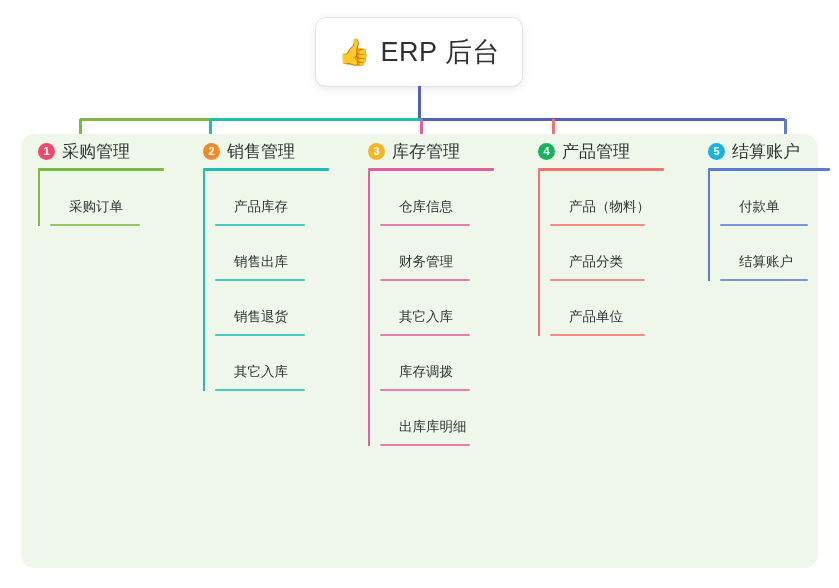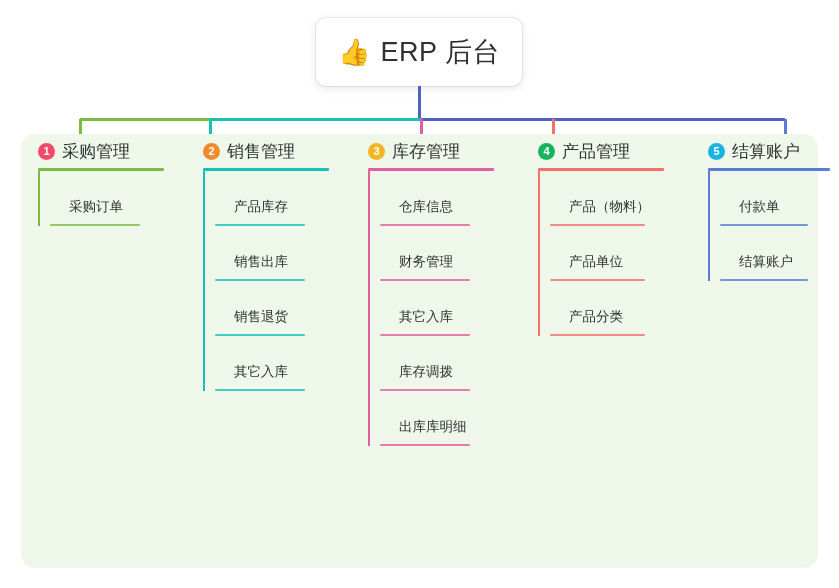--- a/index.html
+++ b/index.html
@@ -229,27 +229,27 @@
         <span class="col-title">产品管理</span>
       </div>
       <div class="head-rule" style="background: rgb(244, 113, 110); width: 126px; margin-left: 17px;"></div>
       <div class="col-body">
         <div class="trunk" style="background: rgb(244, 113, 110);"></div>
         <div class="leaf">
           <span class="leaf-label">产品（物料）</span>
           <div class="leaf-rule" style="background: rgb(244, 113, 110); width: 95px; opacity: 0.8;"></div>
         </div>
         <div class="leaf">
+          <span class="leaf-label">产品分类</span>
+          <div class="leaf-rule" style="background: rgb(244, 113, 110); width: 95px; opacity: 0.8;"></div>
+        </div>
+        <div class="leaf">
           <span class="leaf-label">产品单位</span>
           <div class="leaf-rule" style="background: rgb(244, 113, 110); width: 95px; opacity: 0.8;"></div>
         </div>
-        <div class="leaf">
-          <span class="leaf-label">产品分类</span>
-          <div class="leaf-rule" style="background: rgb(244, 113, 110); width: 95px; opacity: 0.8;"></div>
-        </div>
       </div>
     </div>
     <div class="column" style="left: 691px; width: 140px;">
       <div class="col-head">
         <span class="badge" style="background: rgb(25, 179, 224);">5</span>
         <span class="col-title">结算账户</span>
       </div>
       <div class="head-rule" style="background: rgb(91, 123, 213); width: 122px; margin-left: 17px;"></div>
       <div class="col-body">
         <div class="trunk" style="background: rgb(91, 123, 213);"></div>

